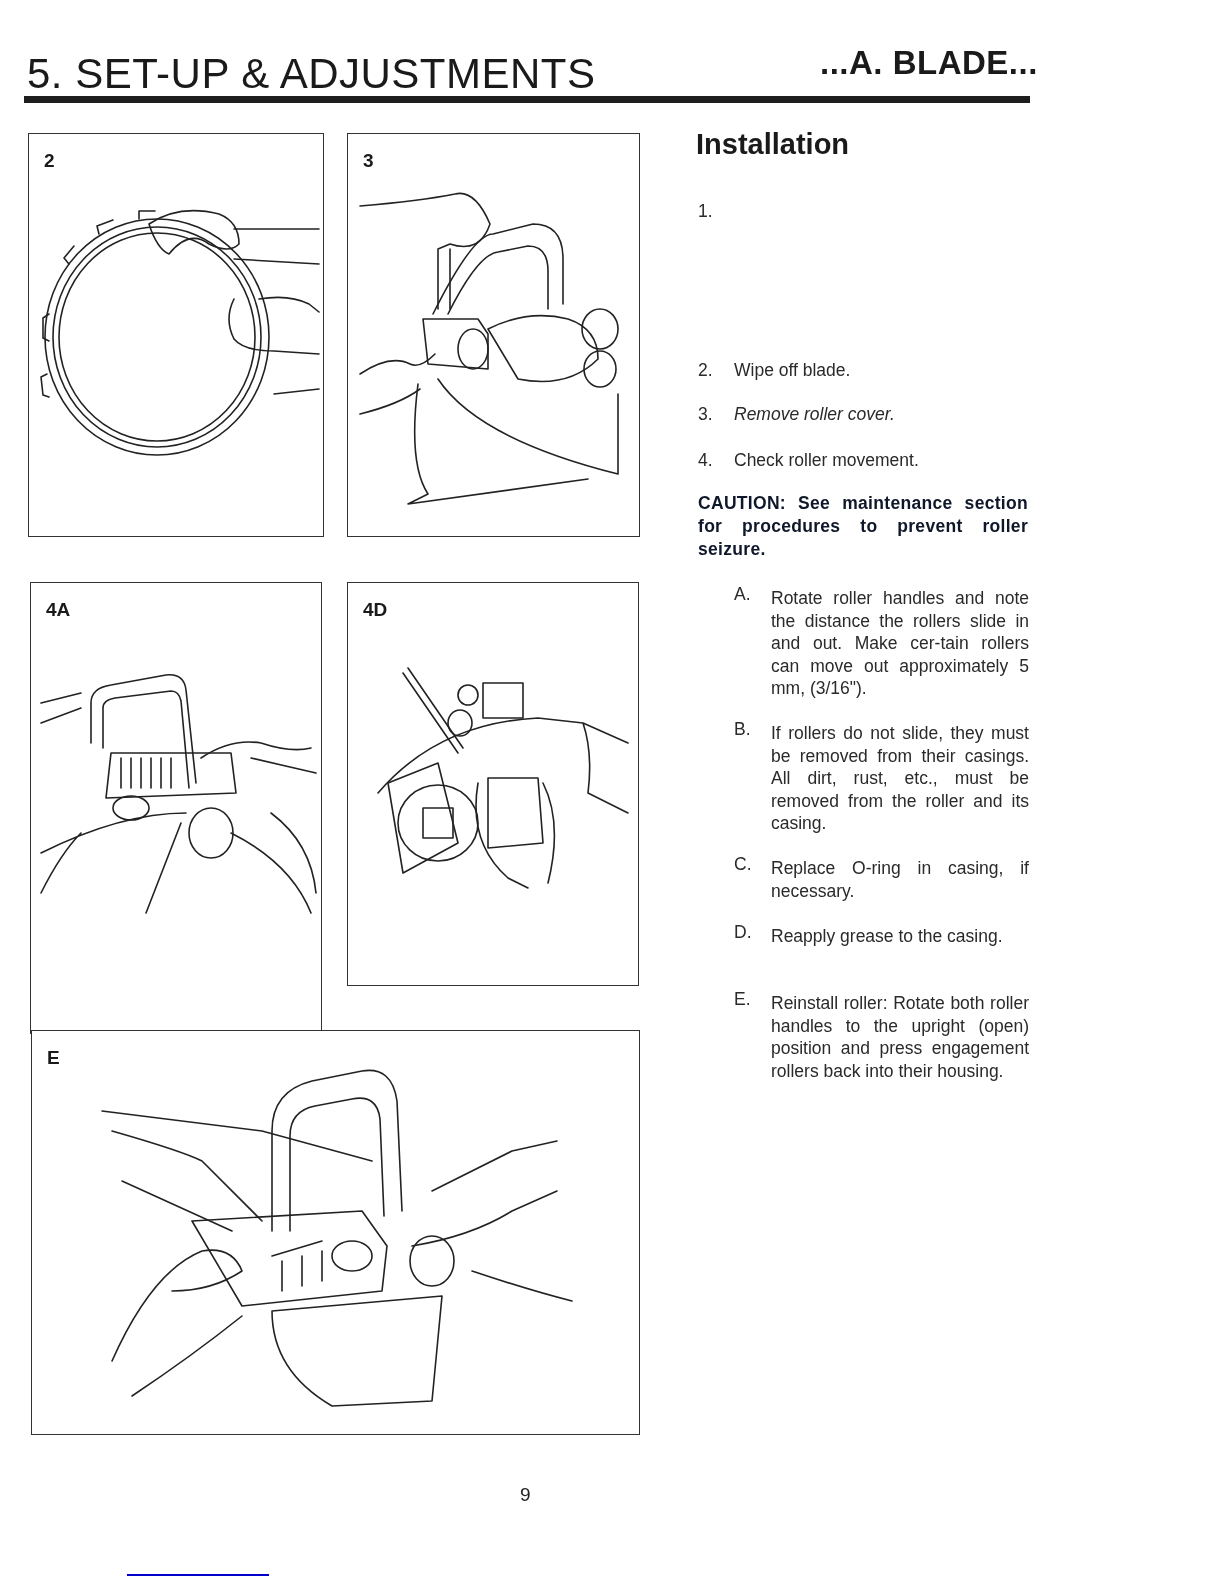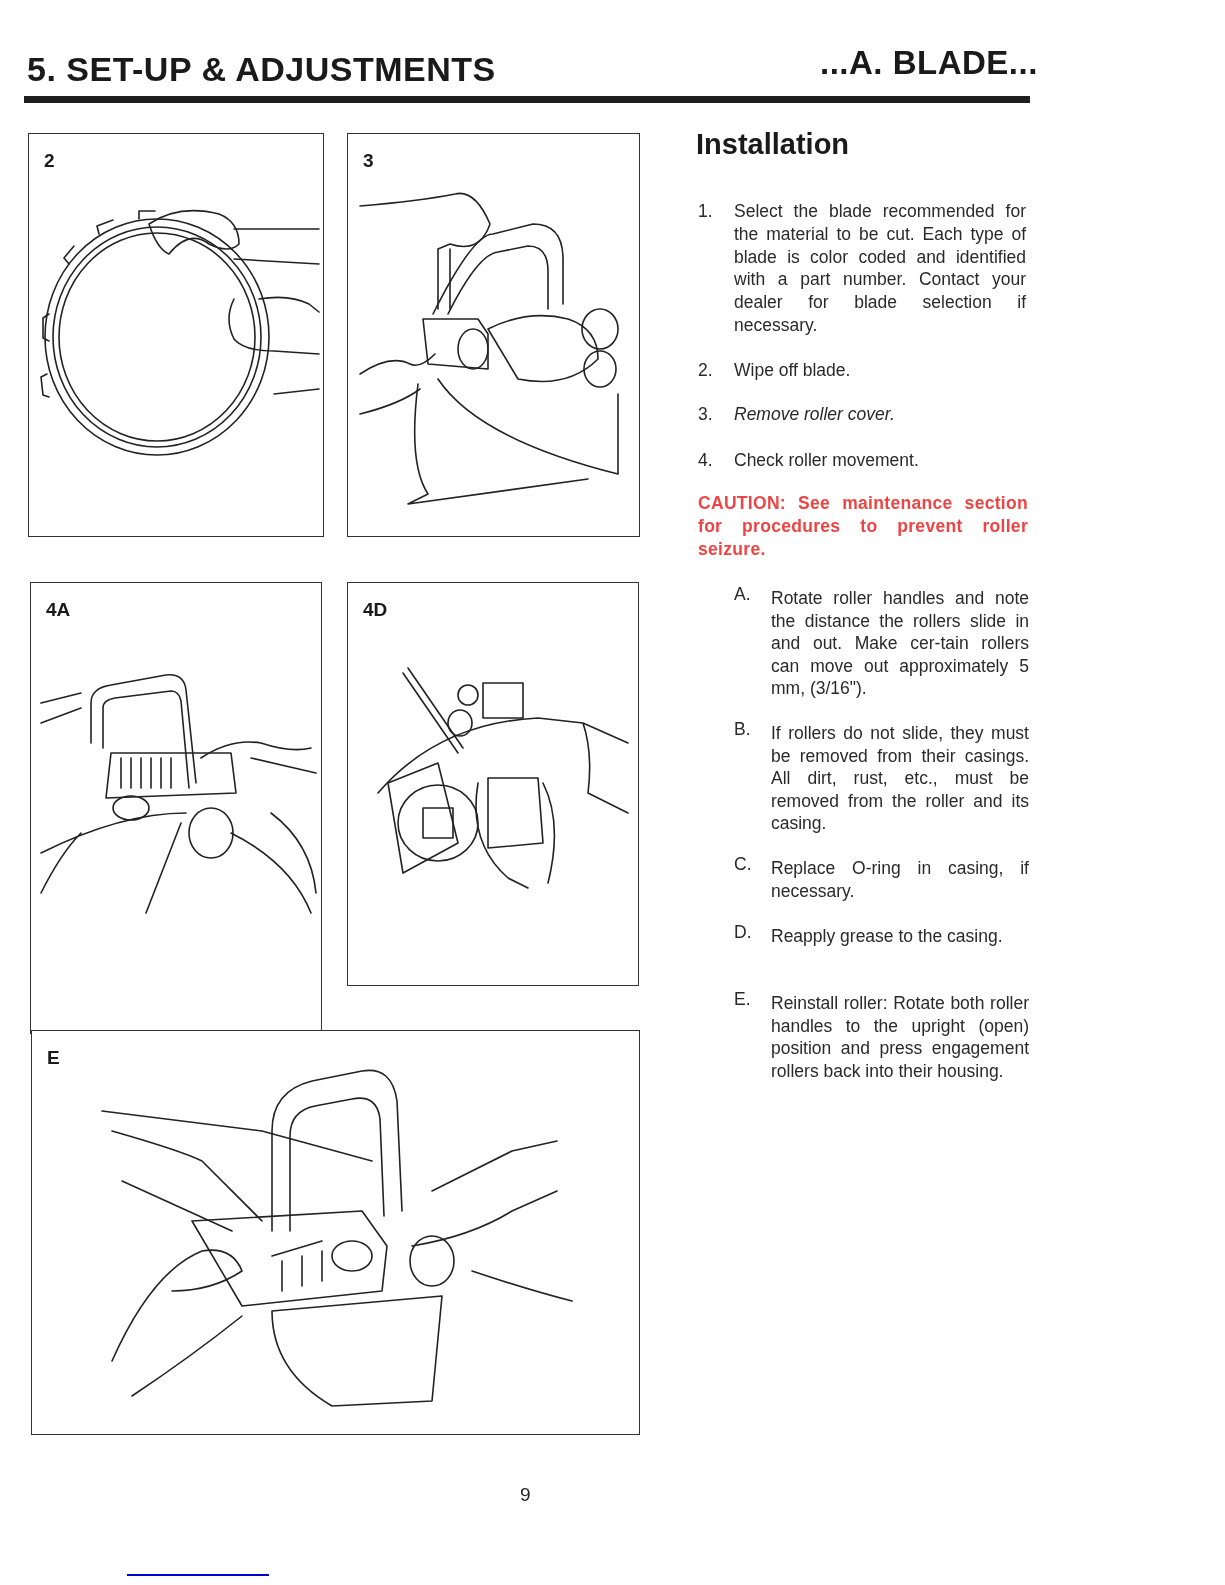--- a/index.html
+++ b/index.html
@@ -1,38 +1,38 @@
 <!DOCTYPE html>
 <html><head>
 <meta charset="utf-8">
 <style>
   html, body { margin: 0; padding: 0; background: #ffffff; }
   body { width: 1225px; height: 1585px; position: relative; overflow: hidden;
          font-family: "Liberation Sans", sans-serif; color: #222; }
-  .hdr-left { position: absolute; left: 27px; top: 50px; font-size: 34px; font-weight: bold; letter-spacing: 0.5px; color: #1a1a1a; }
+  .hdr-left { position: absolute; left: 27px; top: 50px; font-size: 42px; font-weight: normal; letter-spacing: 0.5px; color: #1a1a1a; }
   .hdr-right { position: absolute; left: 820px; top: 44px; font-size: 33px; font-weight: bold; letter-spacing: 0.5px; color: #1a1a1a; }
   .hdr-rule { position: absolute; left: 24px; top: 96px; width: 1006px; height: 7px; background: #1e1e1e; }
 
   .fig { position: absolute; border: 1.5px solid #333; background: #fff; box-sizing: border-box; }
   .fig-label { position: absolute; left: 15px; top: 16px; font-size: 19px; font-weight: bold; color: #1a1a1a; }
   .fig svg { position: absolute; left: 0; top: 0; }
   .fig svg * { fill: none; stroke: #222; stroke-width: 1.6; stroke-linejoin: round; stroke-linecap: round; }
 
   #fig2 { left: 28px; top: 133px; width: 296px; height: 404px; }
   #fig3 { left: 347px; top: 133px; width: 293px; height: 404px; }
   #fig4a { left: 30px; top: 582px; width: 292px; height: 452px; text-align: right; }
   #fig4d { left: 347px; top: 582px; width: 292px; height: 404px; }
   #fige { left: 31px; top: 1030px; width: 609px; height: 405px; }
 
   .section-title { position: absolute; left: 696px; top: 128px; font-size: 29px; font-weight: bold; color: #1a1a1a; }
   .step { position: absolute; font-size: 17.5px; line-height: 22.8px; color: #2a2a2a; }
   .step .num { position: absolute; left: 0; top: 0; }
   .step .txt { position: absolute; left: 36px; top: 0; text-align: justify; text-align-last: left; }
   .caution { position: absolute; left: 698px; top: 492px; width: 330px; font-size: 17.5px; line-height: 23px;
-             font-weight: bold; color: #ef4444; text-align: justify; letter-spacing: 0.3px; }
+             font-weight: bold; color: #0f172a; text-align: justify; letter-spacing: 0.3px; }
   .sub { position: absolute; font-size: 17.5px; line-height: 22.6px; color: #2a2a2a; }
   .sub .num { position: absolute; left: 0; top: 0; }
   .sub .txt { position: absolute; left: 37px; top: 4px; width: 258px; text-align: justify; text-align-last: left; }
 
   .page-num { position: absolute; left: 520px; top: 1484px; font-size: 19px; color: #222; }
   .blue-line { position: absolute; left: 127px; top: 1574px; width: 142px; height: 2px; background: #0000cc; }
 </style>
 </head>
 <body>
 
@@ -108,21 +108,20 @@
     <path d="M240 280 q0 60 60 95 L400 370 L410 265 z"></path>
     <path d="M80 330 q40 -90 90 -110 q30 -5 40 20 q-30 20 -70 20 M100 365 q60 -40 110 -80"></path>
     <path d="M400 160 q40 -20 80 -40 L525 110 M380 215 q60 -10 100 -35 L525 160 M440 240 q60 20 100 30"></path>
   </svg>
 </div>
 
 <div class="section-title">Installation</div>
 
 <div class="step" style="left:698px; top:200px; width:330px; height:140px;">
   <span class="num">1.</span>
-  <span class="txt" style="width:292px;">Select the blade recommended for the material to be cut. Each type of blade is color coded and identified with a part number. Contact your dealer for blade selection if necessary.</span>
 </div>
 <div class="step" style="left:698px; top:359px; width:330px;">
   <span class="num">2.</span>
   <span class="txt" style="width:292px;">Wipe off blade.</span>
 </div>
 <div class="step" style="left:698px; top:403px; width:330px;">
   <span class="num">3.</span>
   <span class="txt" style="width:292px;font-style:italic;">Remove roller cover.</span>
 </div>
 <div class="step" style="left:698px; top:449px; width:330px;">

